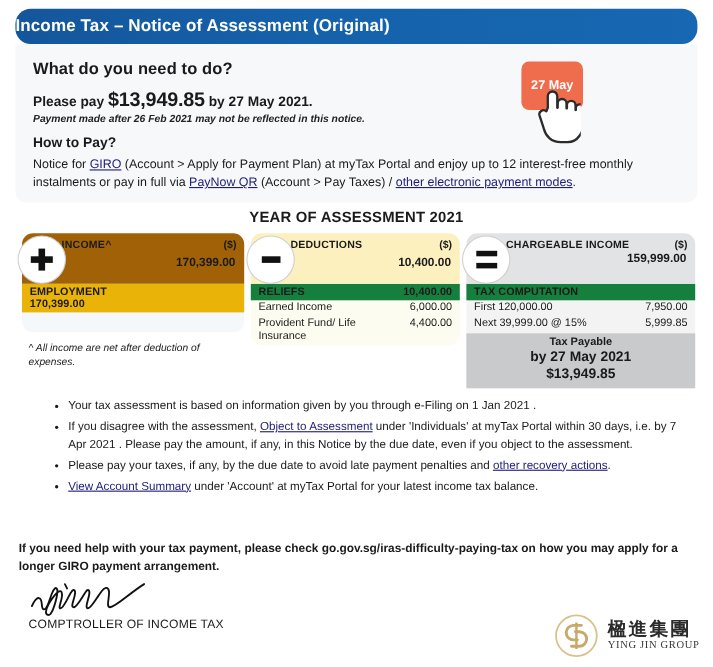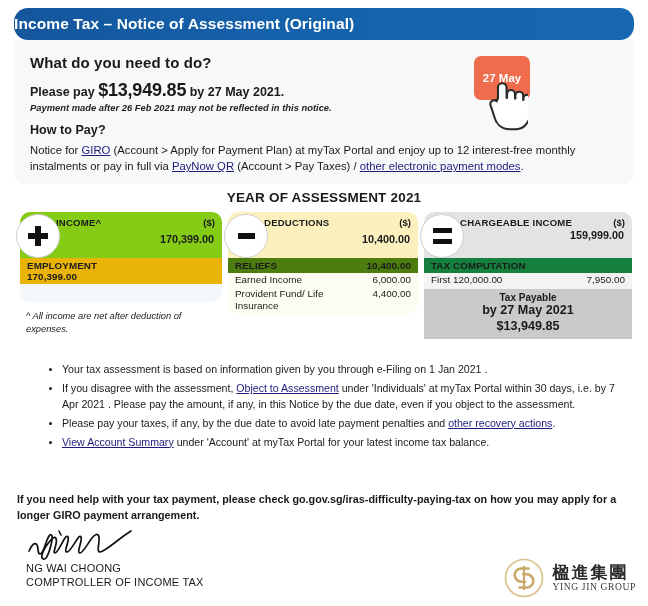--- a/index.html
+++ b/index.html
@@ -149,21 +149,21 @@
   #col-deduct   { left: 208px; width: 190px; }
   #col-charge   { left: 404px; width: 208px; }
 
   .col-head {
     border-radius: 10px 10px 0 0;
     height: 46px;
     padding: 5px 7px 0 36px;
     box-sizing: border-box;
     position: relative;
   }
-  #col-income .col-head { background: #84cc16; }
+  #col-income .col-head { background: #a16207; }
   #col-deduct .col-head { background: #fdf0bf; }
   #col-charge .col-head { background: #e2e3e5; }
 
   .col-head-row {
     display: flex;
     justify-content: space-between;
     align-items: flex-start;
   }
   .col-title {
     font-size: 9.6px;
@@ -229,21 +229,21 @@
 
   .band {
     display: flex;
     justify-content: space-between;
     padding: 2px 7px;
     font-weight: bold;
     font-size: 9.8px;
     letter-spacing: .1px;
   }
   #col-income .band { background: #eab308; flex-direction: column; }
-  #col-deduct .band { background: #4d7c0f; }
+  #col-deduct .band { background: #15803d; }
   #col-charge .band { background: #15803d; }
 
   .row {
     display: flex;
     justify-content: space-between;
     padding: 1px 7px;
     font-size: 9.9px;
     line-height: 1.22;
   }
   .row .rlabel { padding-right: 6px; }
@@ -437,20 +437,24 @@
     <div class="col-body">
       <div class="band">
         <span>TAX COMPUTATION</span>
         <span></span>
       </div>
       <div id="chargeable-rows">
           <div class="row">
             <span class="rlabel">First 120,000.00</span>
             <span class="rval">7,950.00</span>
           </div>
+          <div class="row">
+            <span class="rlabel">Next 39,999.00 @ 15%</span>
+            <span class="rval">5,999.85</span>
+          </div>
         </div>
       <div class="payable-box">
         <div class="payable-title">Tax Payable</div>
         <div class="payable-date">by 27 May 2021</div>
         <div class="payable-amt">$13,949.85</div>
       </div>
     </div>
   </div>
 </div>
 
@@ -465,21 +469,20 @@
     </ul>
 </div>
 
 <div id="help-para">If you need help with your tax payment, please check go.gov.sg/iras-difficulty-paying-tax on how you may apply for a longer GIRO payment arrangement.</div>
 
 <div id="signature-block">
   <svg id="signature-mark" width="160" height="34" viewBox="0 0 160 34">
     <path d="M3 24 C6 17 9 15 11 18 C13 21 11 27 14 27 C17 27 19 18 21 13 C23 8 25 6 26 9 C27 13 23 27 20 31 C18 33 15 32 16 28 C17 23 23 14 27 11 C30 9 31 12 30 17 C29 22 27 26 29 26 C32 26 36 15 39 11 C41 8 43 9 42 14 C41 19 38 25 41 25 C44 25 49 15 52 11 C54 8 56 9 55 14 C54 19 51 26 54 26 C57 26 62 16 66 11 C69 7 72 6 73 10 C74 15 70 25 74 25 C79 25 92 12 105 4" fill="none" stroke="#111" stroke-width="1.7" stroke-linecap="round" stroke-linejoin="round"></path>
     <path d="M33 4 L35 8" fill="none" stroke="#111" stroke-width="1.6" stroke-linecap="round"></path>
   </svg>
-  <div class="sig-name">NG WAI CHOONG</div>
   <div class="sig-name">COMPTROLLER OF INCOME TAX</div>
 </div>
 
 <div id="brand-logo">
   <svg id="brand-logo-mark" width="40" height="40" viewBox="0 0 40 40">
     <circle cx="20" cy="20" r="18.5" fill="none" stroke="#d9c08a" stroke-width="1.6"></circle>
     <path d="M24.5 10.5 h-7.2 a6.6 6.6 0 0 0 0 13.2 h3.6" fill="none" stroke="#c8a96a" stroke-width="2.6" stroke-linecap="round"></path>
     <path d="M15.5 29.5 h7.2 a6.6 6.6 0 0 0 0 -13.2 h-3.6" fill="none" stroke="#c8a96a" stroke-width="2.6" stroke-linecap="round"></path>
     <path d="M20 8 v24" fill="none" stroke="#c8a96a" stroke-width="2.2"></path>
   </svg>

